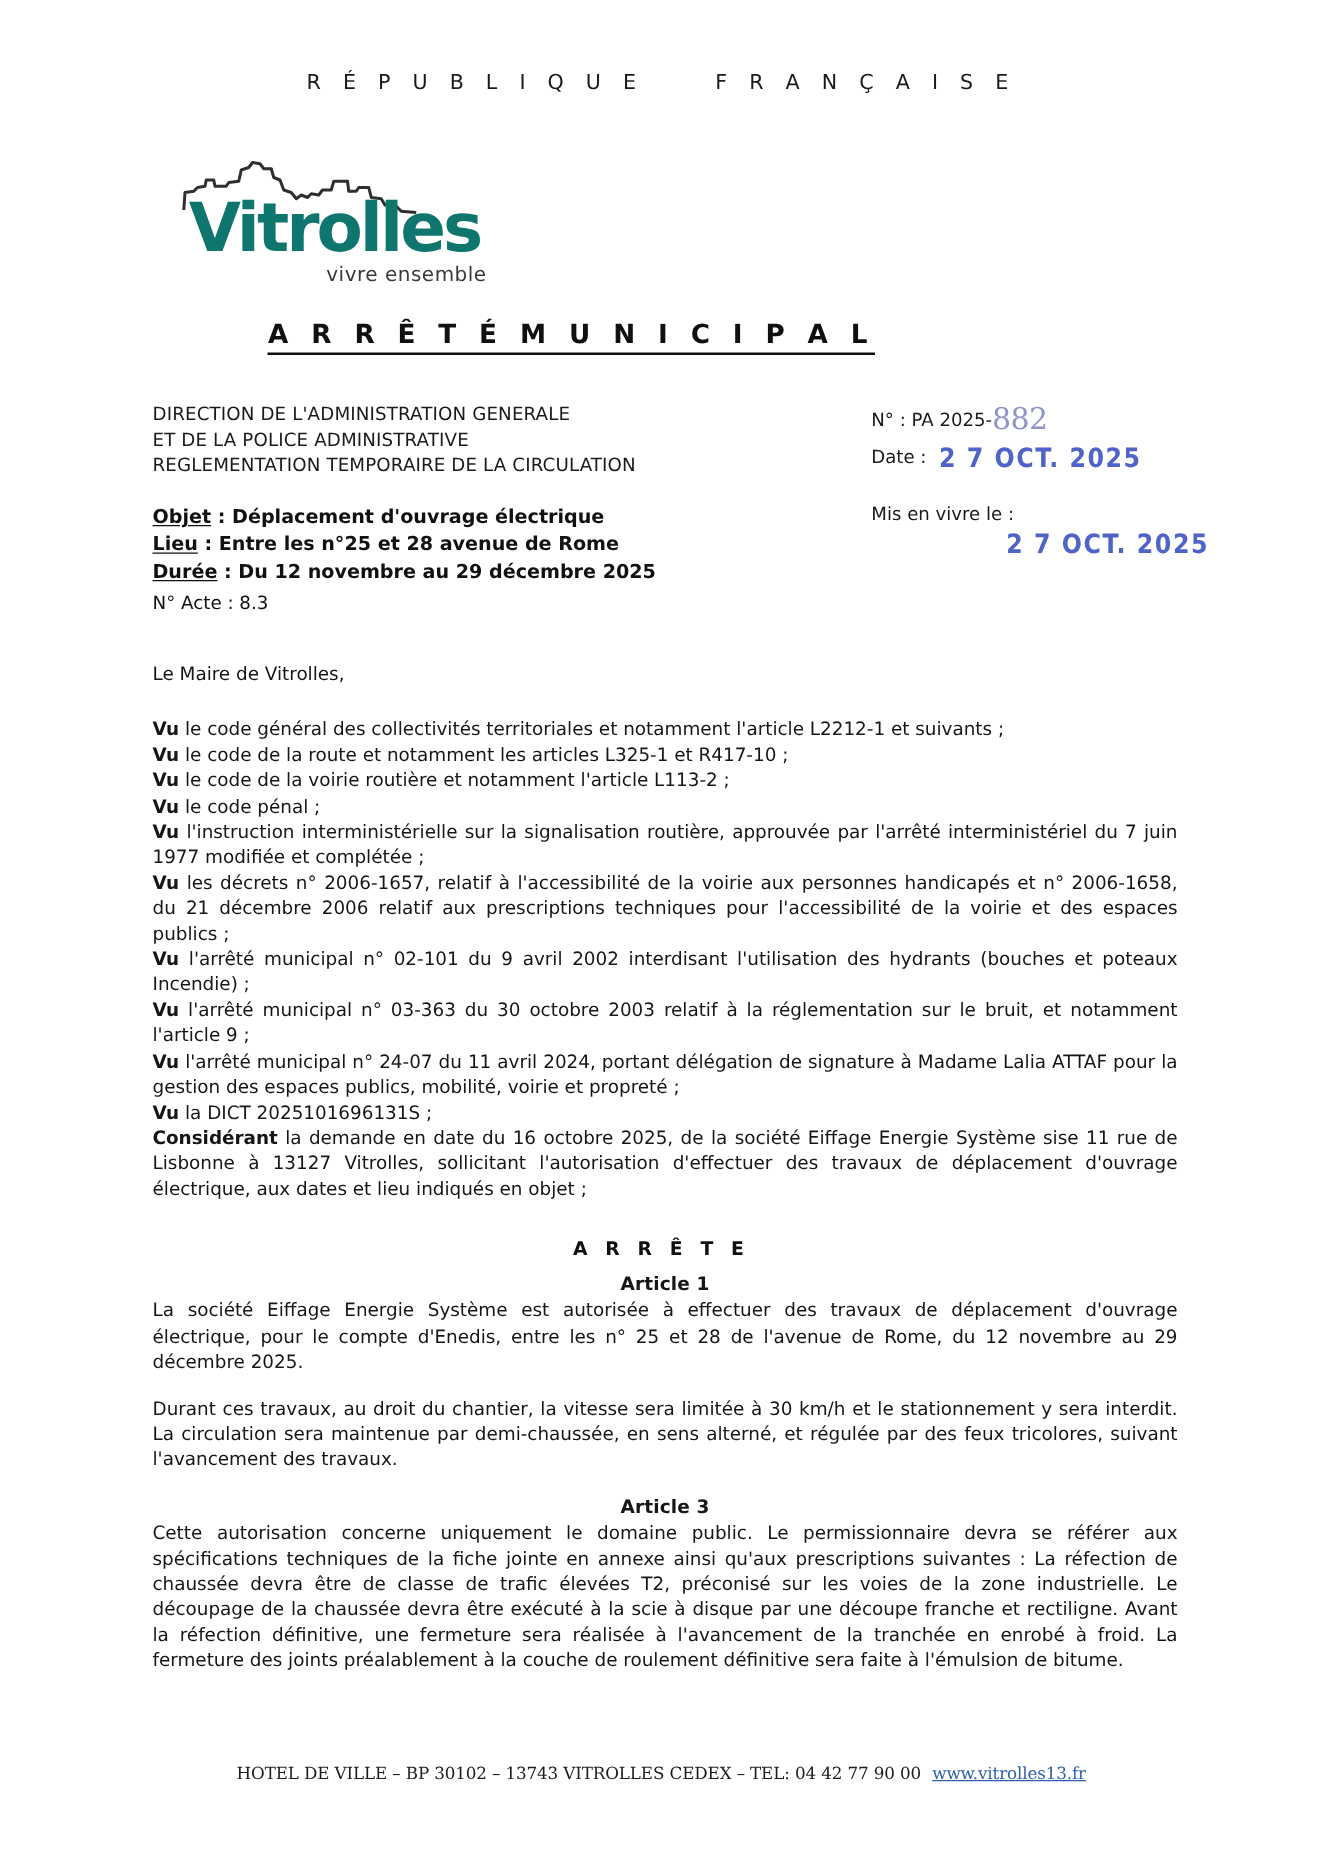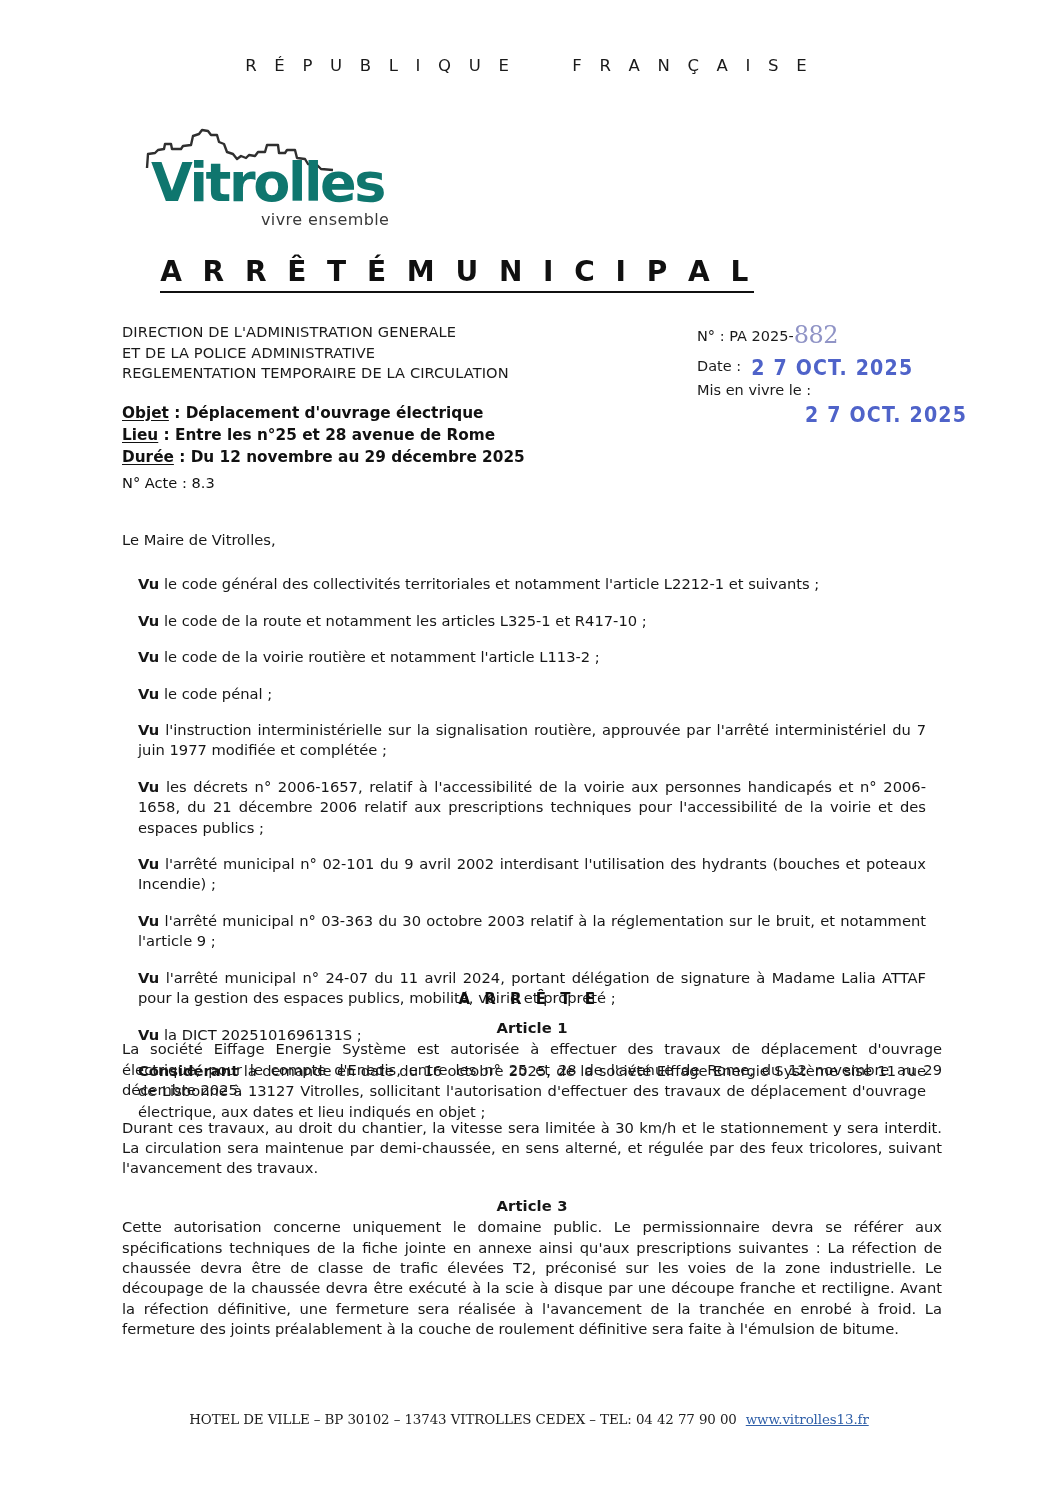--- a/index.html
+++ b/index.html
@@ -76,21 +76,21 @@
 
   
   .doc-title {
     position: absolute;
     top: 255px;
     left: 0;
     width: 914px;
     text-align: center;
     font-family: "DejaVu Sans", sans-serif;
     font-weight: bold;
-    font-size: 28px;
+    font-size: 21px;
     letter-spacing: 5.5px;
     color: #101010;
   }
   .doc-title span {
     border-bottom: 2.6px solid #101010;
     padding-bottom: 3px;
   }
 
   
   .service-block {
@@ -112,21 +112,21 @@
     width: 330px;
     font-size: 14.5px;
     line-height: 1.25;
     color: #1a1a1a;
   }
   .ref-line {
     position: relative;
     white-space: nowrap;
   }
   .ref-num { margin-bottom: 5px; }
-  .ref-date { margin-bottom: 4px; }
+  .ref-date { margin-bottom: 26px; }
   .ref-online { margin-bottom: 2px; }
 
   .hand-number {
     font-family: "DejaVu Serif", serif;
     font-size: 24px;
     color: #9094c6;
     letter-spacing: -0.5px;
     position: relative;
     top: 2px;
   }
@@ -173,21 +173,21 @@
     position: absolute;
     top: 530px;
     left: 122px;
     width: 820px;
     font-size: 14.7px;
     line-height: 20.4px;
     color: #161616;
   }
   .salutation { margin-bottom: 24px; }
   .vu-list p {
-    margin: 16px;
+    margin: 0;
     text-align: justify;
     text-justify: inter-word;
   }
   .vu-list p b { font-weight: bold; }
 
   
   .arrete-head {
     position: absolute;
     top: 990px;
     left: 0;

